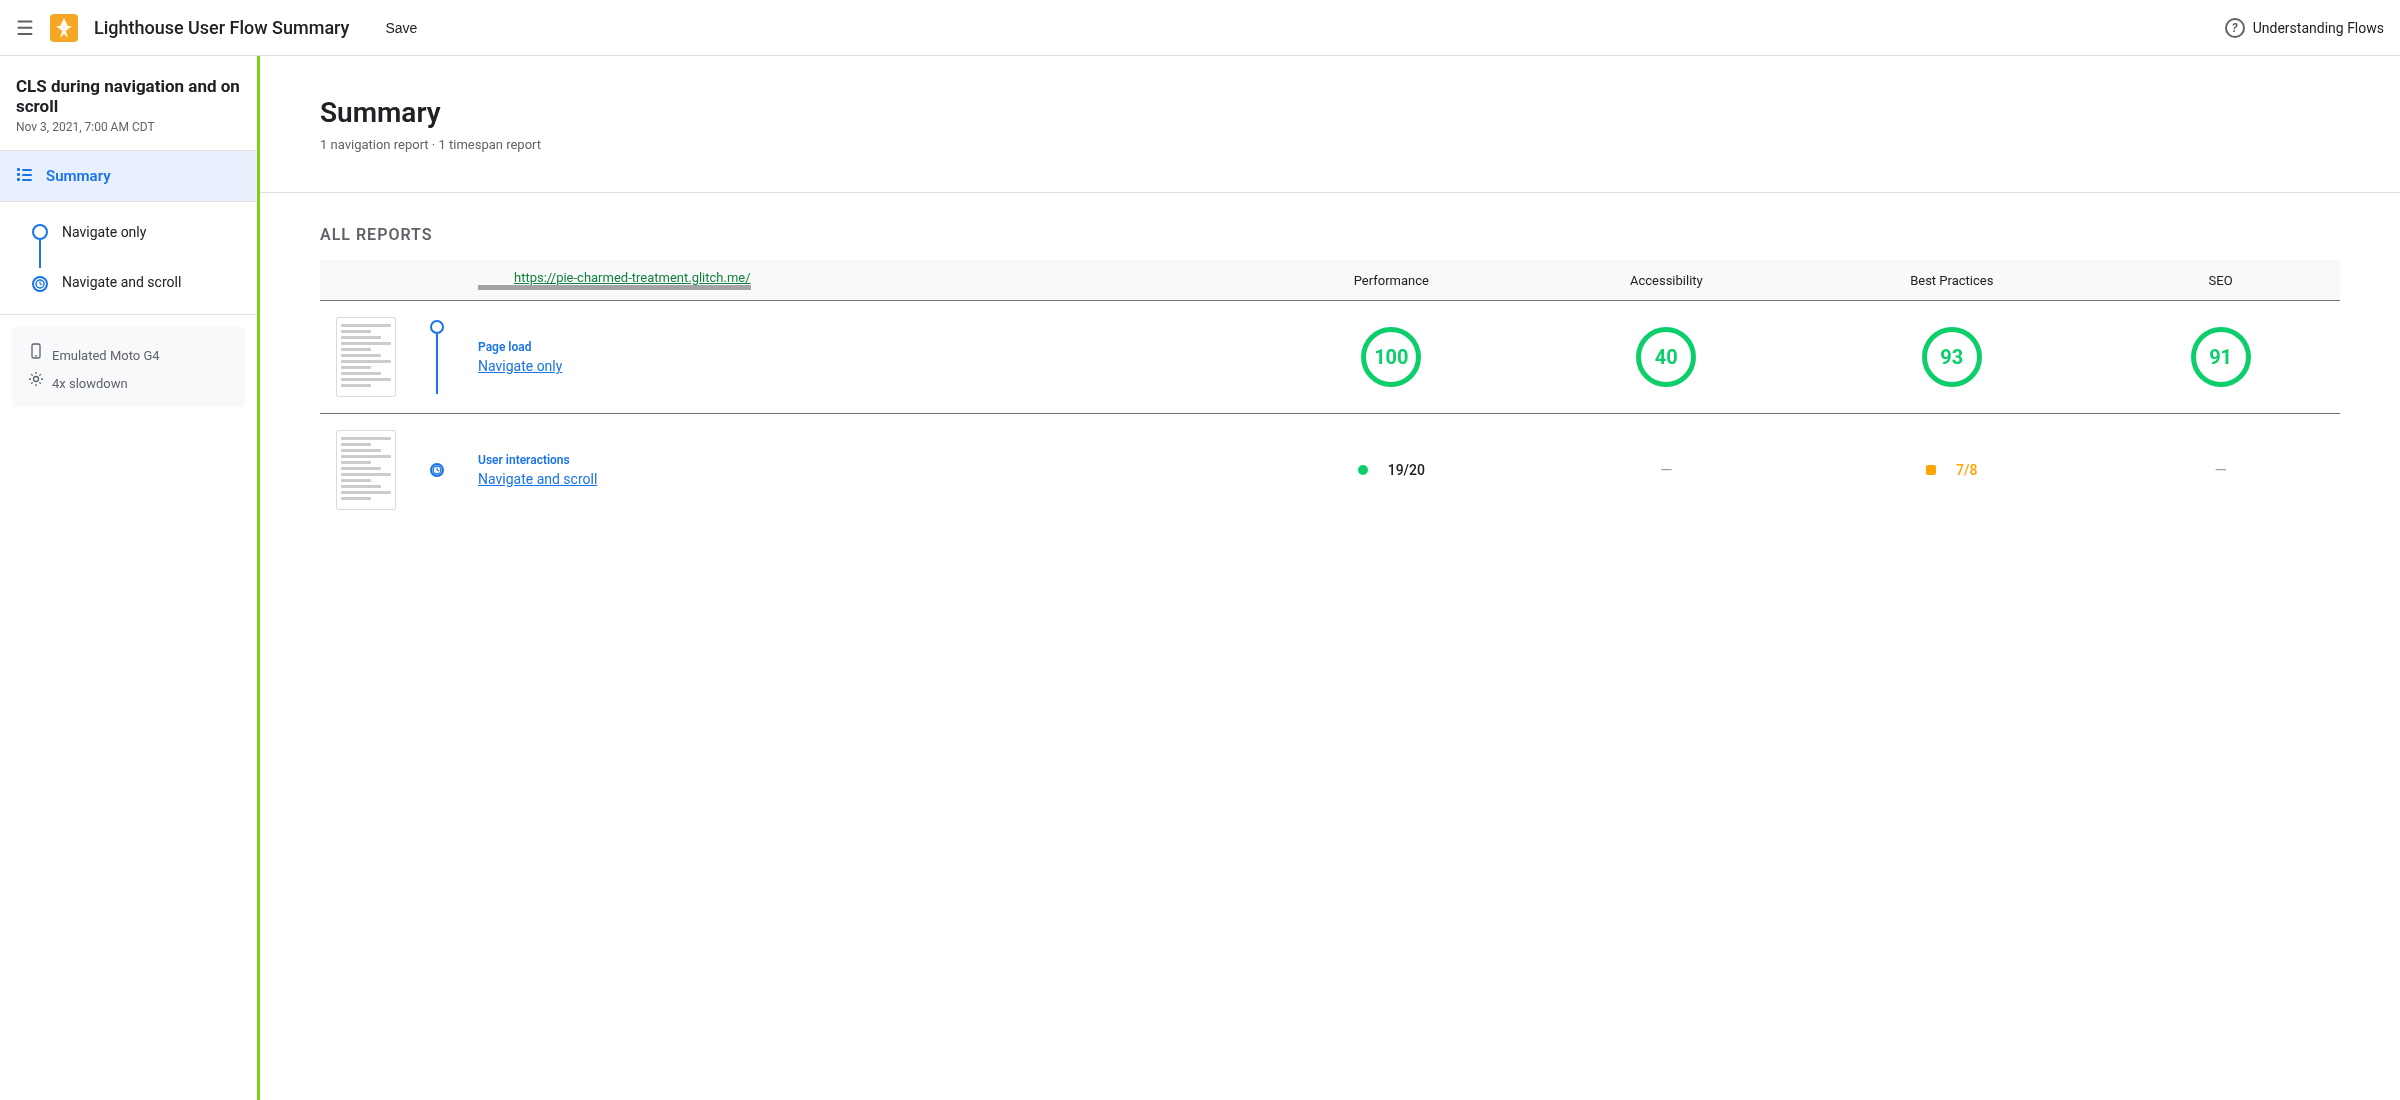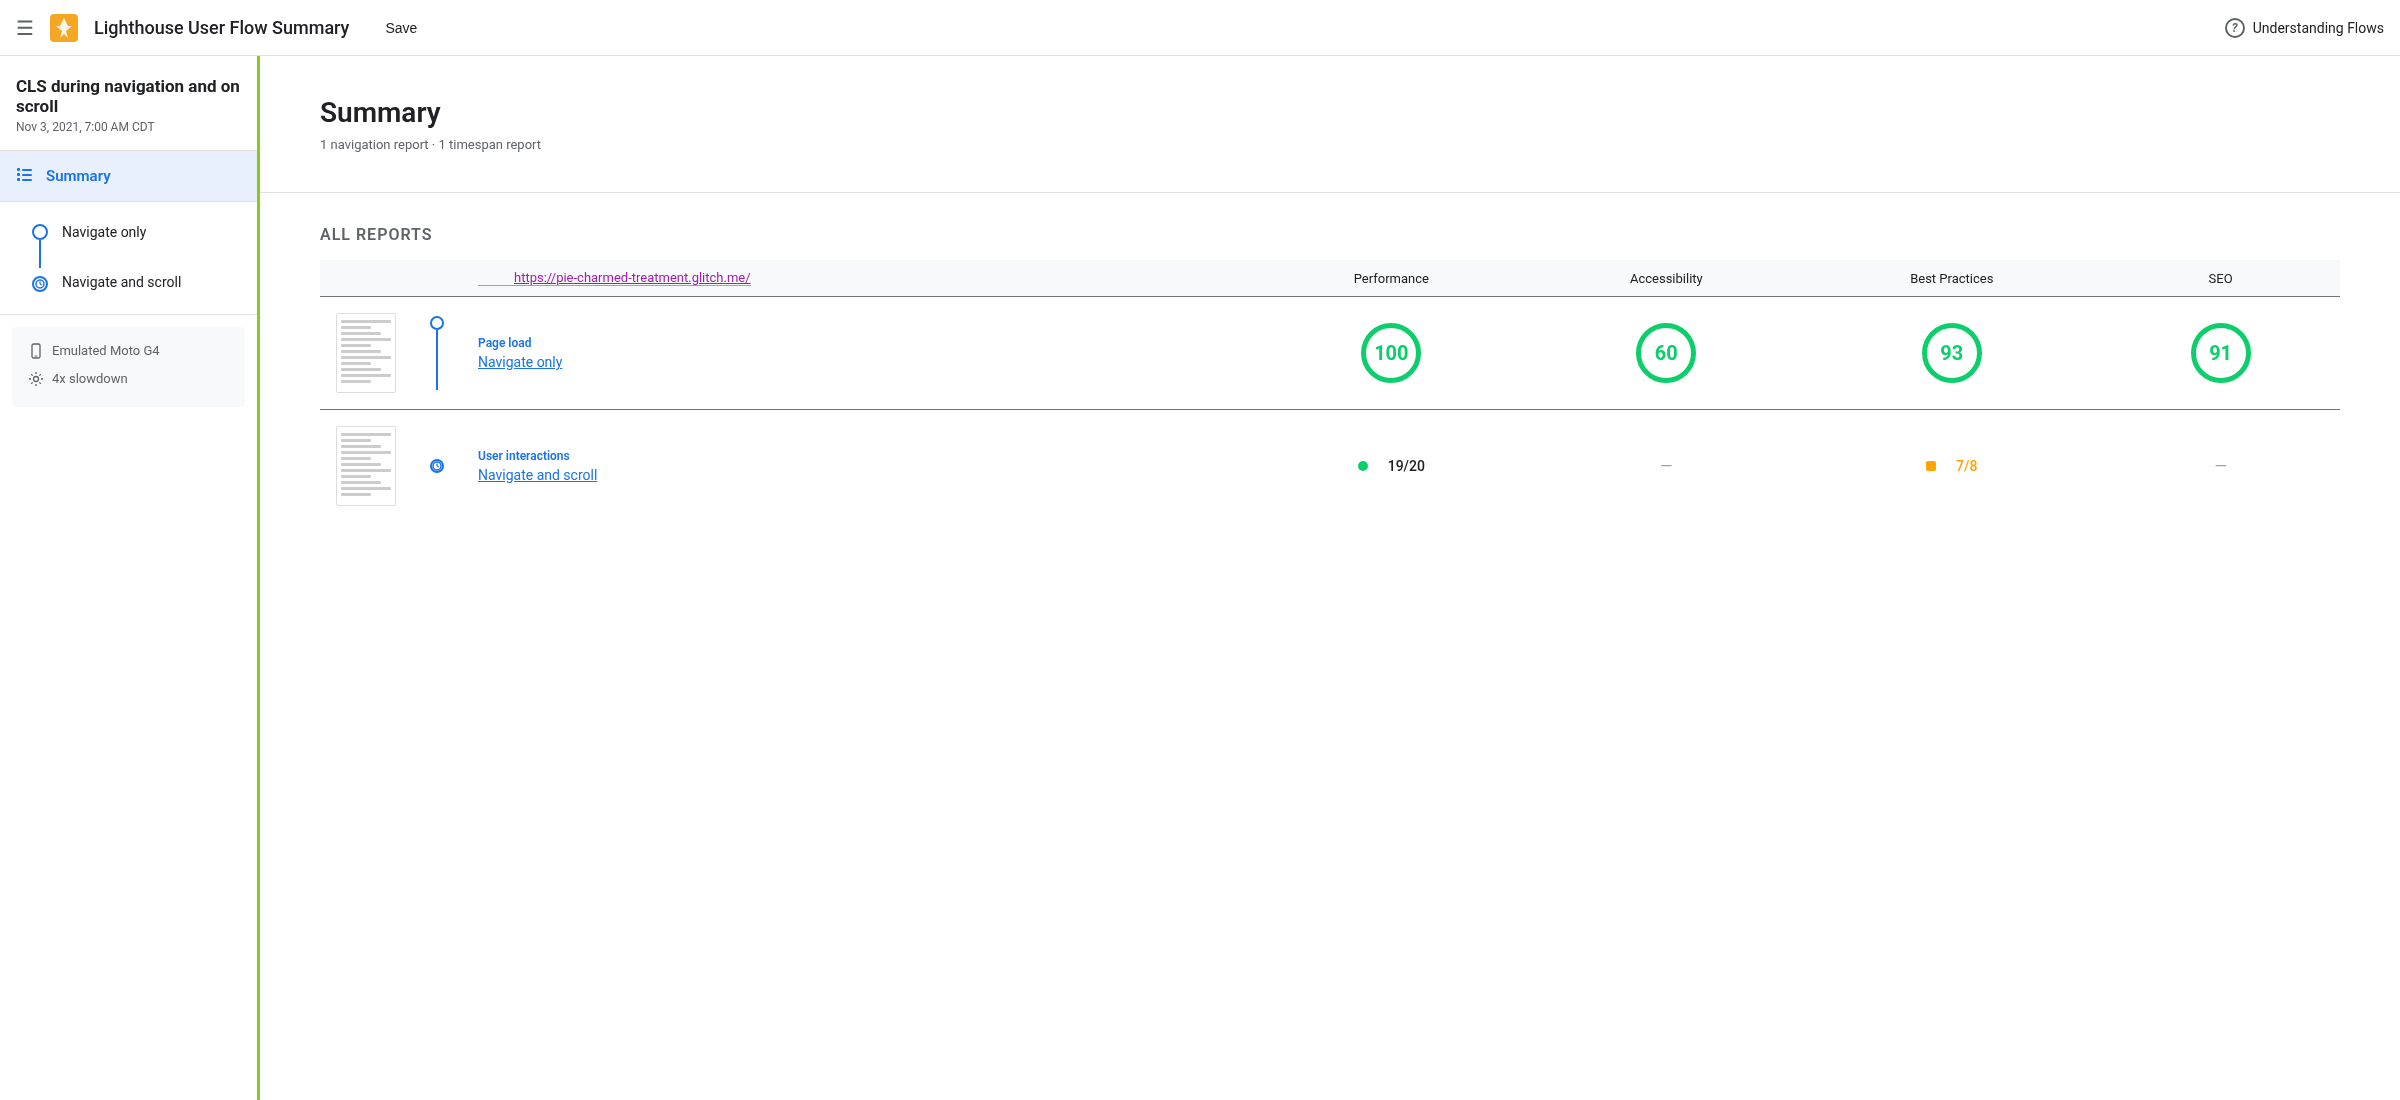--- a/index.html
+++ b/index.html
@@ -68,21 +68,21 @@
     .timeline-line { width: 2px; height: 28px; background: #1a73e8; }
 
     .sidebar-device-section {
       margin-top: 12px;
       padding: 12px 16px;
       background: #f8f9fa;
       border-radius: 4px;
       margin-left: 12px;
       margin-right: 12px;
     }
-    .device-item { display: flex; align-items: flex-start; gap: 8px; padding: 4px 0; font-size: 13px; color: #5f6368; }
+    .device-item { display: flex; align-items: flex-end; gap: 8px; padding: 4px 0; font-size: 13px; color: #5f6368; }
     .device-icon { font-size: 15px; }
 
     
     .main-content { flex: 1; overflow-y: auto; background: #fff; }
 
     
     .summary-section {
       padding: 40px 60px 40px 60px;
       border-bottom: 1px solid #e0e0e0;
     }
@@ -136,21 +136,21 @@
     
     .partial-score { display: flex; align-items: center; gap: 20px; justify-content: center; }
     .partial-dot { width: 10px; height: 10px; border-radius: 50%; background: #0cce6b; }
     .partial-dot.orange { background: #ffa400; border-radius: 2px; width: 10px; height: 10px; }
     .partial-text { font-size: 14px; font-weight: 500; color: #202124; }
     .partial-text.orange { color: #ffa400; }
     .dash-text { font-size: 16px; color: #9aa0a6; }
 
     
     .url-header-cell { text-align: left !important; }
-    .url-link { font-size: 13px; color: #a21caf; text-decoration: underline; cursor: pointer; border-bottom: 1px solid #a3a3a3; display: inline-block; padding-left: 36px; }
+    .url-link { font-size: 13px; color: #15803d; text-decoration: underline; cursor: pointer; border-bottom: 5px solid #a3a3a3; display: inline-block; padding-left: 36px; }
 
     .col-header { text-align: center; font-size: 13px; color: #202124; font-weight: 400; }
   </style>
 </head>
 <body>
 
 <div class="header">
   <div class="header-left">
     <span class="hamburger-icon">☰</span>
 
@@ -296,21 +296,21 @@
               </div>
             </td>
             <td>
               <div class="report-type">Page load</div>
               <div class="report-name">Navigate only</div>
             </td>
             <td class="score-cell">
               <div class="score-circle green">100</div>
             </td>
             <td class="score-cell">
-              <div class="score-circle green">60</div>
+              <div class="score-circle green">40</div>
             </td>
             <td class="score-cell">
               <div class="score-circle green">93</div>
             </td>
             <td class="score-cell">
               <div class="score-circle green">91</div>
             </td>
           </tr>
 
           <tr class="report-row">

